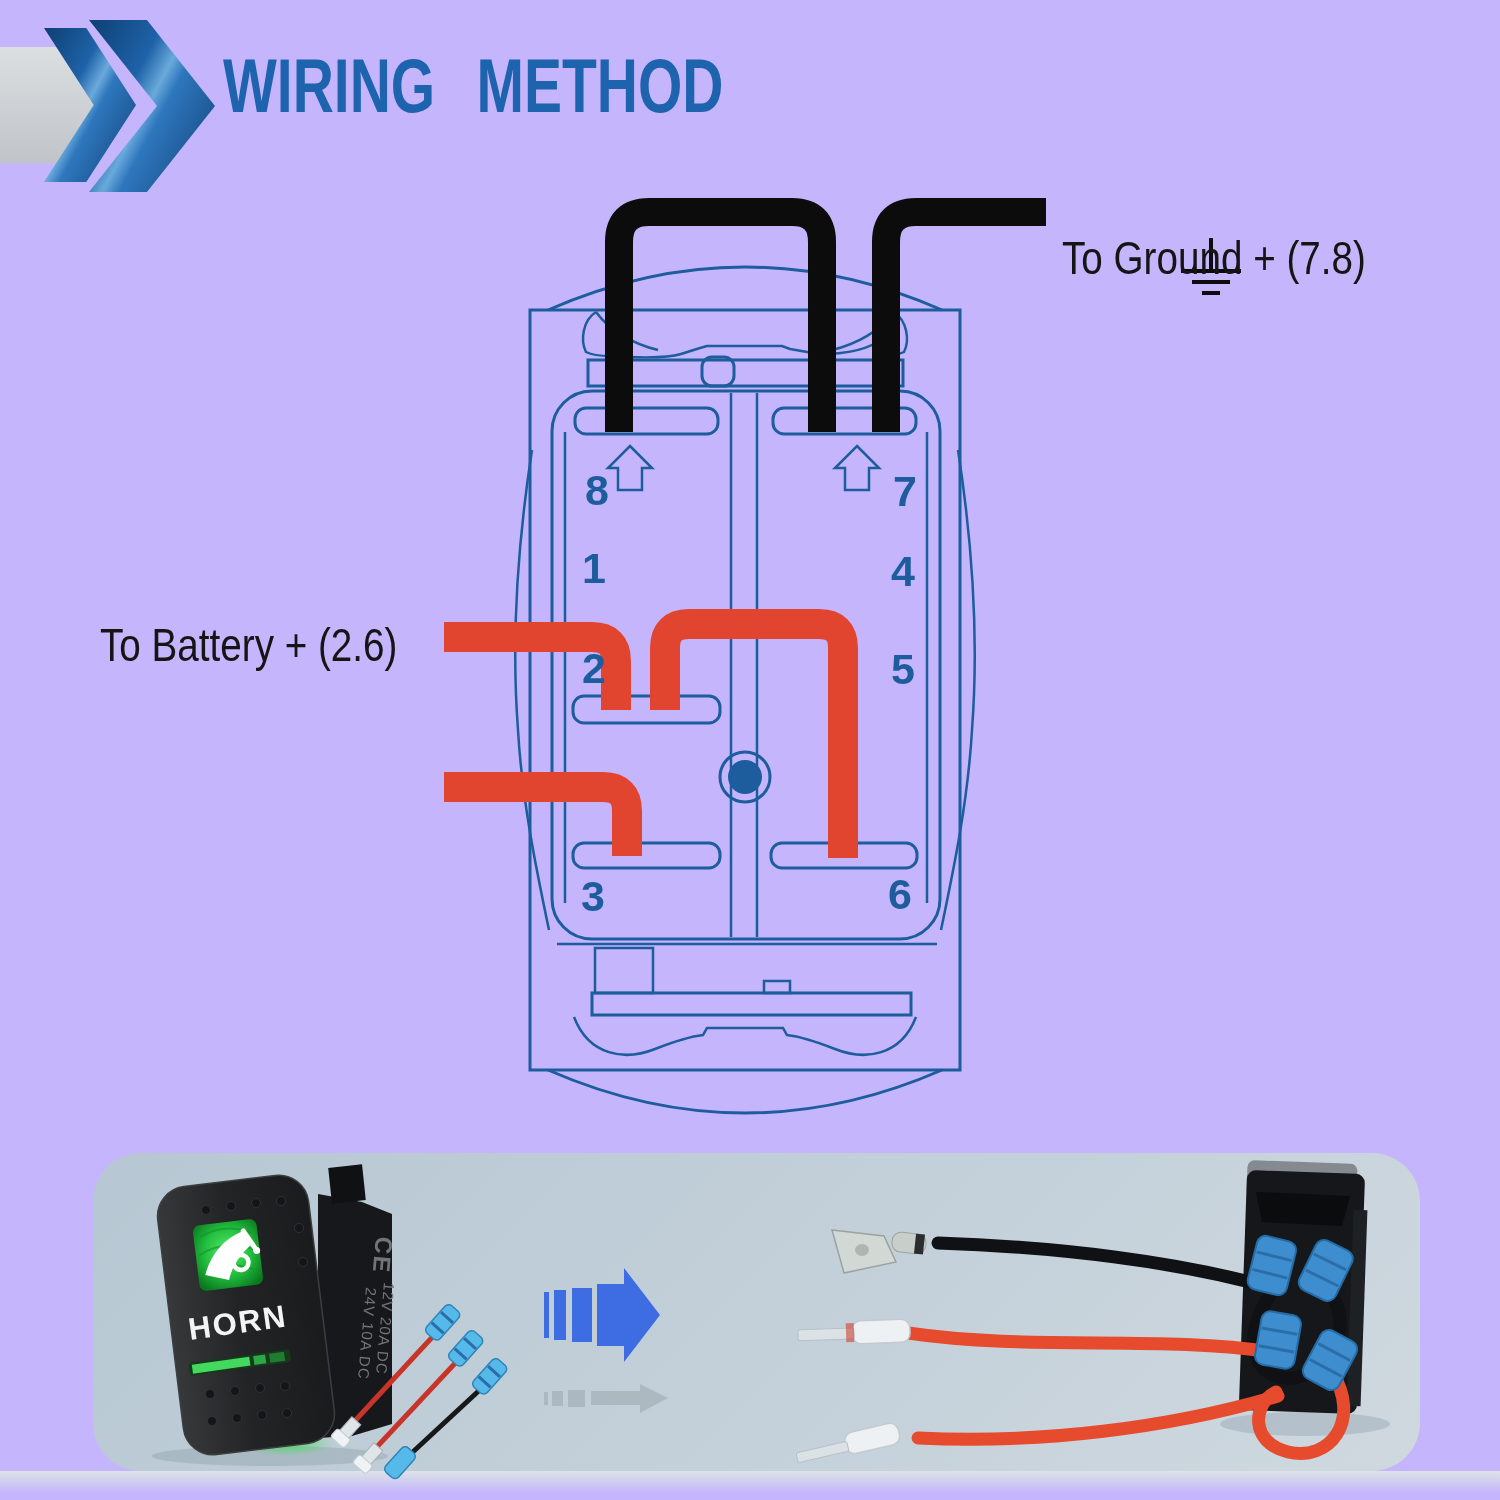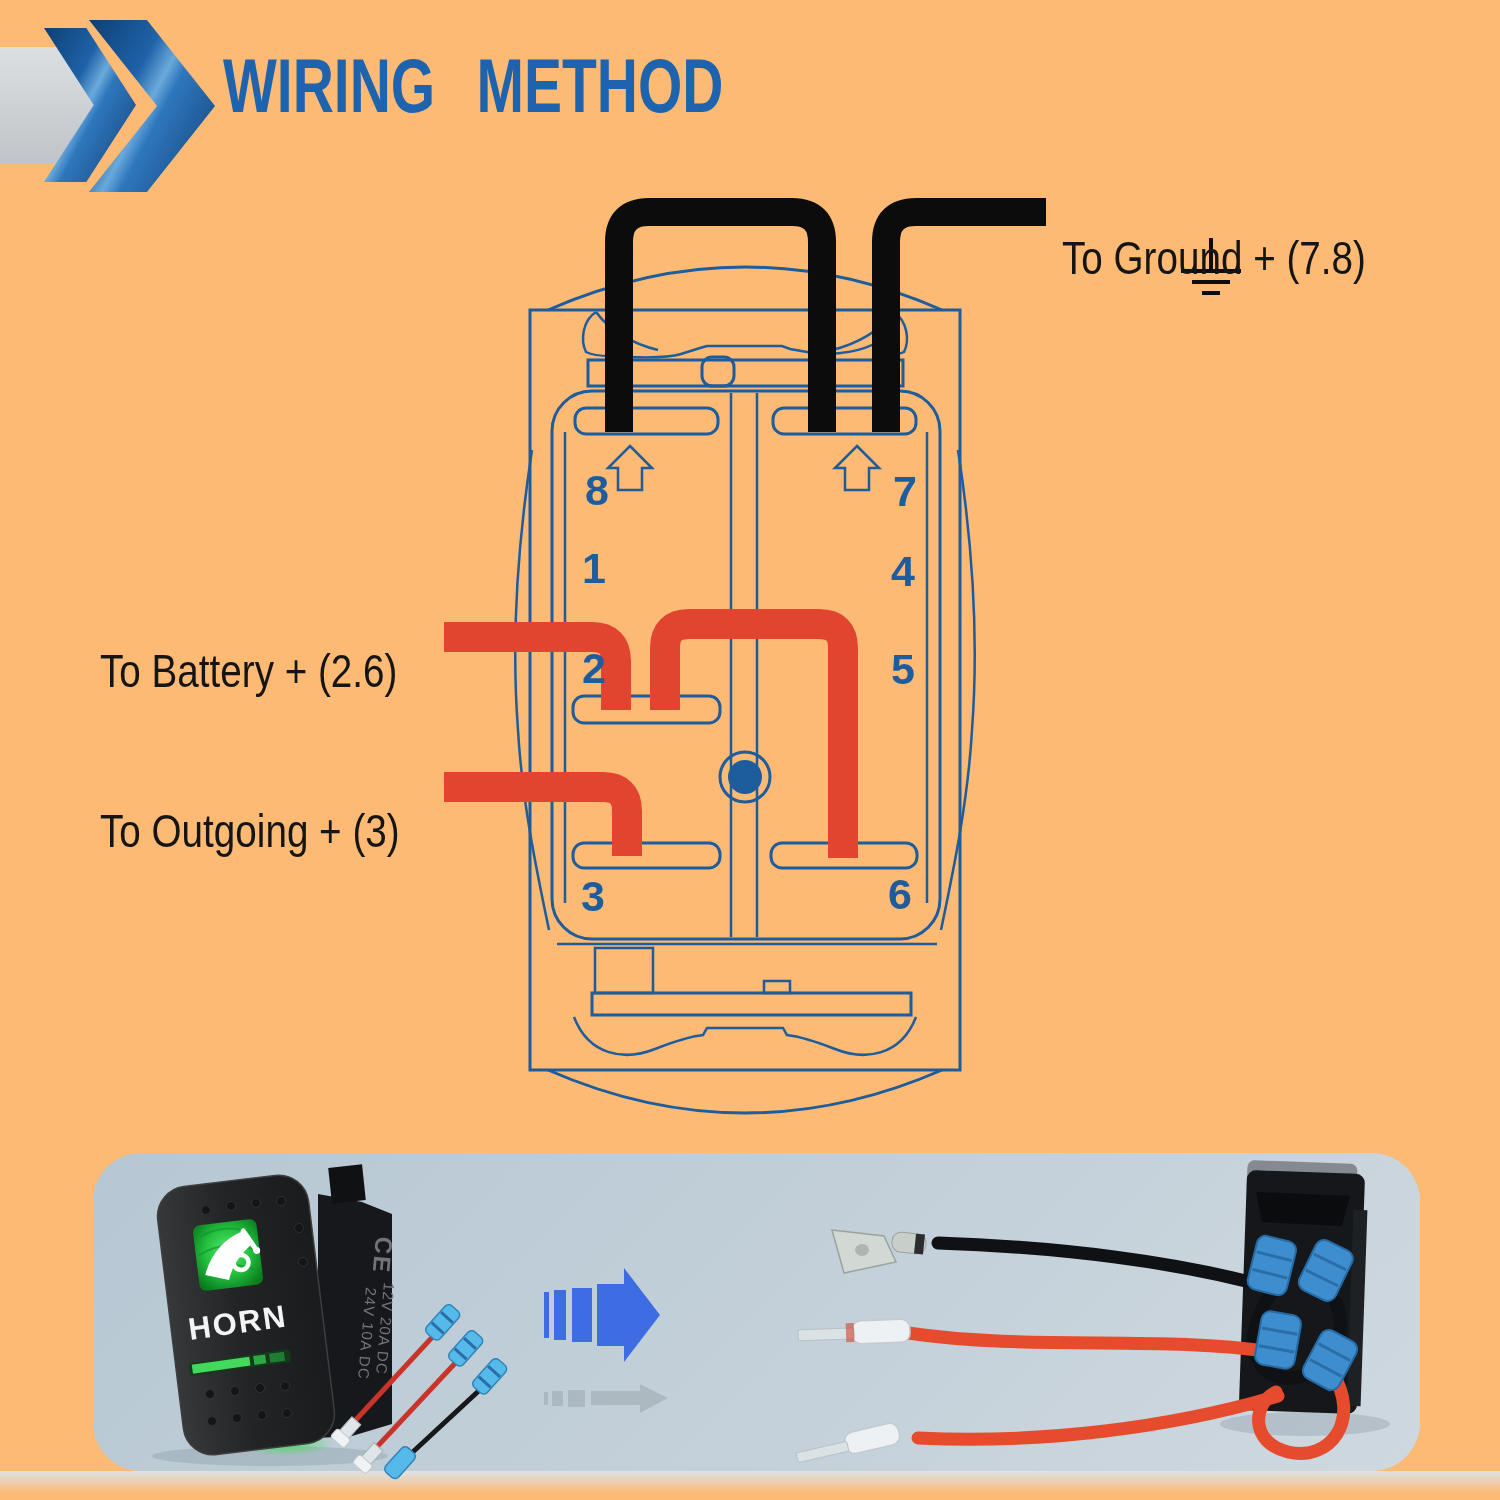--- a/index.html
+++ b/index.html
@@ -9,21 +9,21 @@
     --wire_red:#e2452f;
     --wire_black:#0c0c0c;
     --panel_bg1:#b6c7d3;
     --panel_bg2:#cfd8df;
     --arrow_blue:#3e6ce2;
     --horn_green:#35d952;
     --label_black:#151515;
   }
   *{margin:0;padding:0;box-sizing:border-box;}
   html,body{background:#fff;}
-  .page{position:relative;width:1500px;height:1500px;background:#fdba74;overflow:hidden;
+  .page{position:relative;width:1500px;height:1500px;background:#c4b5fd;overflow:hidden;
         font-family:"Liberation Sans", sans-serif;}
   svg{position:absolute;left:0;top:0;}
 
   
   .gray-arrow{position:absolute;left:0;top:47px;width:100px;height:116px;
     background:linear-gradient(180deg,#dcdfe2,#c0c4c8);
     clip-path:polygon(0 0,65% 0,100% 50%,65% 100%,0 100%);}
   .chev{position:absolute;
     background:linear-gradient(118deg,#0e3f73 0%,#1e62a8 35%,#6aa9db 48%,#2e77bd 56%,#123f74 100%);
     clip-path:polygon(0 0,46% 0,100% 50%,46% 100%,0 100%,54% 50%);}
@@ -34,21 +34,21 @@
   .title .squeeze{display:inline-block;transform:scaleX(.75);transform-origin:0 50%;word-spacing:34px;}
   .subtitle{position:absolute;left:225px;top:131px;white-space:nowrap;color:var(--subtitle_gray);
     font-size:31px;font-weight:400;line-height:1;}
   .subtitle .squeeze{display:inline-block;transform:scaleX(.72);transform-origin:0 50%;}
 
   
   .wire-label{position:absolute;white-space:nowrap;color:var(--label_black);
     font-size:46px;font-weight:400;line-height:1;margin-top:44px;}
   .wire-label .squeeze{display:inline-block;transform:scaleX(.84);transform-origin:0 50%;}
   .lbl-ground{left:1062px;top:191px;}
-  .lbl-battery{left:100px;top:604px;}
+  .lbl-battery{left:100px;top:578px;}
   .lbl-outgoing{left:100px;top:764px;}
 
   
   .photo-panel{position:absolute;left:93px;top:1153px;width:1327px;height:318px;border-radius:48px;
     background:linear-gradient(135deg,var(--panel_bg1) 0%,var(--panel_bg2) 100%);}
   .floor-shadow{position:absolute;left:0;top:1471px;width:1500px;height:22px;
     background:linear-gradient(180deg,#dde3e7,rgba(255,255,255,0));}
 
   
   .bl{stroke:var(--diagram_blue);fill:none;stroke-width:3;}
@@ -156,21 +156,20 @@
       <text class="num" x="903" y="586">4</text>
       <text class="num" x="594" y="683">2</text>
       <text class="num" x="903" y="684">5</text>
       <text class="num" x="593" y="911">3</text>
       <text class="num" x="900" y="909">6</text>
     </g>
   </svg>
 
   <div class="wire-label lbl-ground"><span class="squeeze">To Ground + (7.8)</span></div>
   <div class="wire-label lbl-battery"><span class="squeeze">To Battery + (2.6)</span></div>
-  <div class="wire-label lbl-outgoing"><span class="squeeze">To Outgoing + (3)</span></div>
 
   <svg width="1500" height="1500" viewBox="0 0 1500 1500">
 
     <g>
       <ellipse cx="270" cy="1456" rx="118" ry="10" fill="#93a4b0" opacity=".45"></ellipse>
 
       <path d="M318 1194 L362 1202 392 1214 392 1424 352 1436 318 1438 Z" fill="#17181b"></path>
       <rect x="330" y="1166" width="34" height="36" fill="#101113" transform="rotate(-6 347 1184)"></rect>
 
       <ellipse cx="306" cy="1368" rx="16" ry="62" fill="url(#glowGrad)" transform="rotate(-7 306 1368)"></ellipse>

